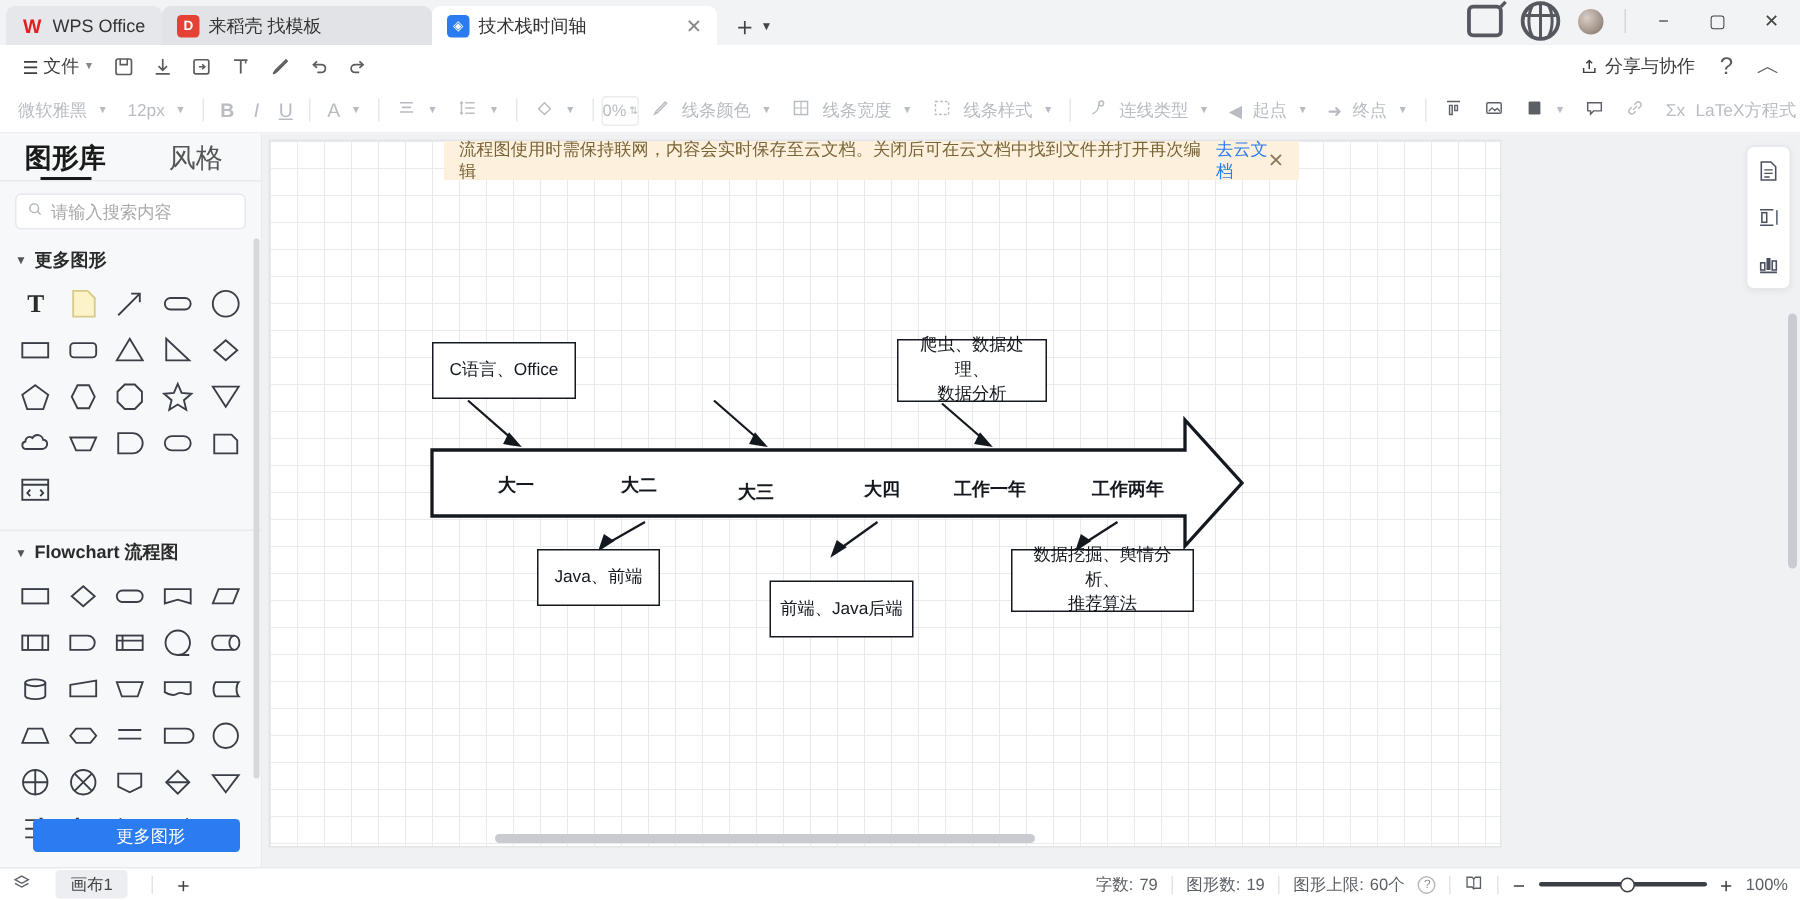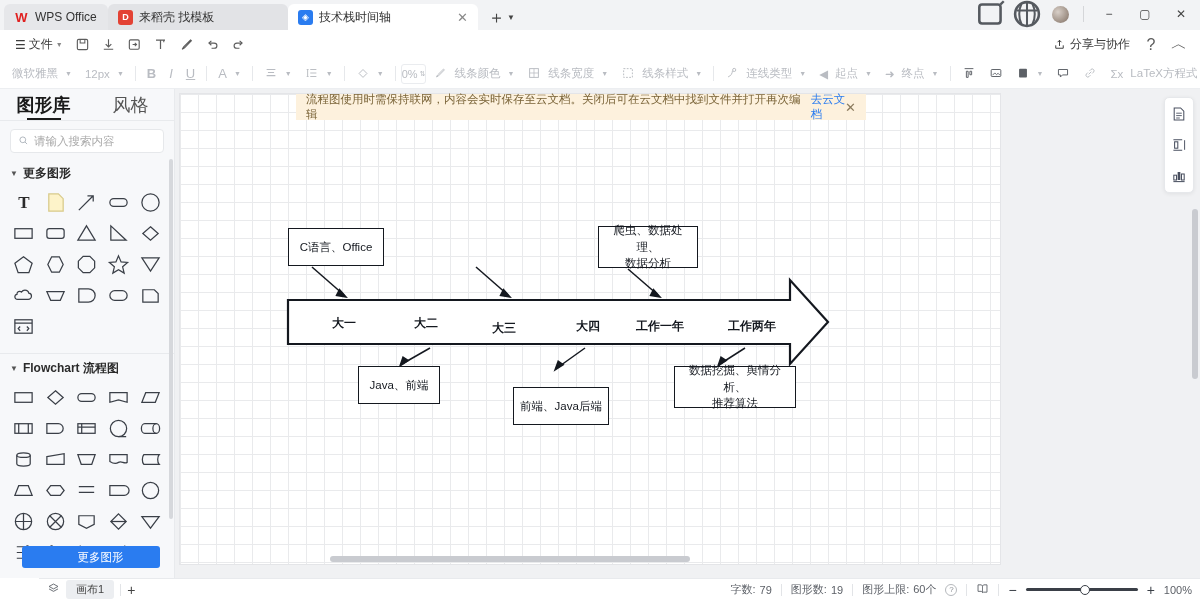--- a/index.html
+++ b/index.html
@@ -125,21 +125,21 @@
 
   
   .rfloat { position: absolute; right: 6px; top: 8px; width: 30px; background: #fff; border: 1px solid #e6e8eb;
     border-radius: 5px; box-shadow: 0 1px 4px rgba(0,0,0,.07); padding: 5px 0; display: flex;
     flex-direction: column; align-items: center; gap: 9px; z-index: 6; }
   .rfloat .ri { width: 22px; height: 22px; display: flex; align-items: center; justify-content: center; color: #4a5060; }
   .rfloat .ri svg { width: 16px; height: 16px; }
 
   
   .statusbar { height: 22px; background: #fff; border-top: 1px solid #e8eaed; display: flex;
-    align-items: center; padding: 0 8px; font-size: 11px; color: #5b5f66; flex: 0 0 22px; gap: 6px; margin-left: 39px; }
+    align-items: center; padding: 0 8px; font-size: 11px; color: #5b5f66; flex: 0 0 22px; gap: 16px; }
   .sb-tab { background: #eceef1; border-radius: 3px; padding: 2px 10px; font-size: 11px; color: #444; }
   .sb-right { margin-left: auto; display: flex; align-items: center; gap: 9px; }
   .sb-sep { width: 1px; height: 12px; background: #e2e4e7; }
   .zoom-track { width: 112px; height: 3px; background: #3a3f47; border-radius: 2px; position: relative; }
   .zoom-knob { position: absolute; left: 54px; top: -3.5px; width: 10px; height: 10px; border-radius: 50%;
     background: #fff; border: 1.4px solid #3a3f47; }
   .sb-icon svg { width: 13px; height: 13px; }
   .qmark { display: inline-flex; align-items: center; justify-content: center; width: 12px; height: 12px;
     border: 1px solid #b6b9bd; border-radius: 50%; font-size: 8px; color: #8a8d92; }
 </style>

